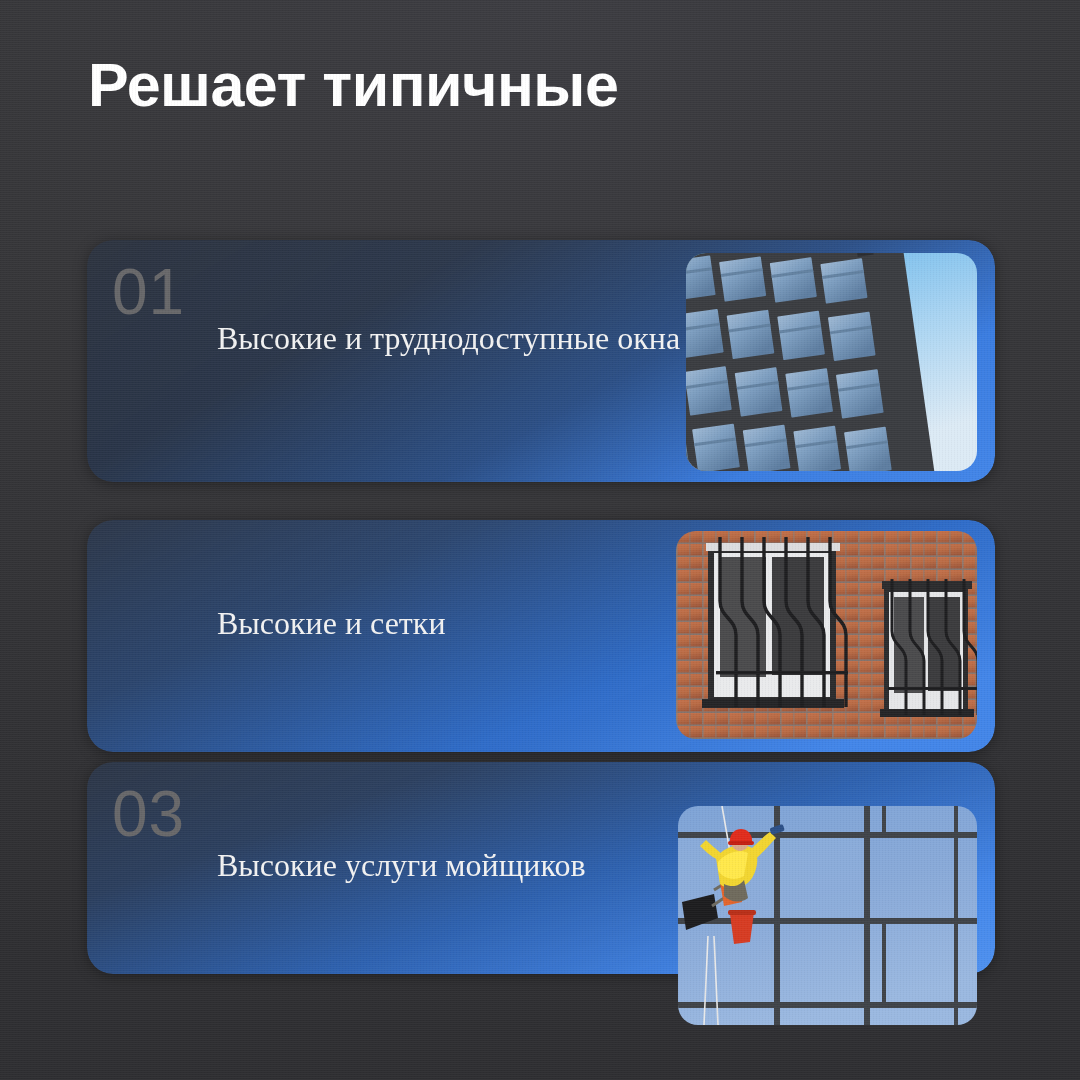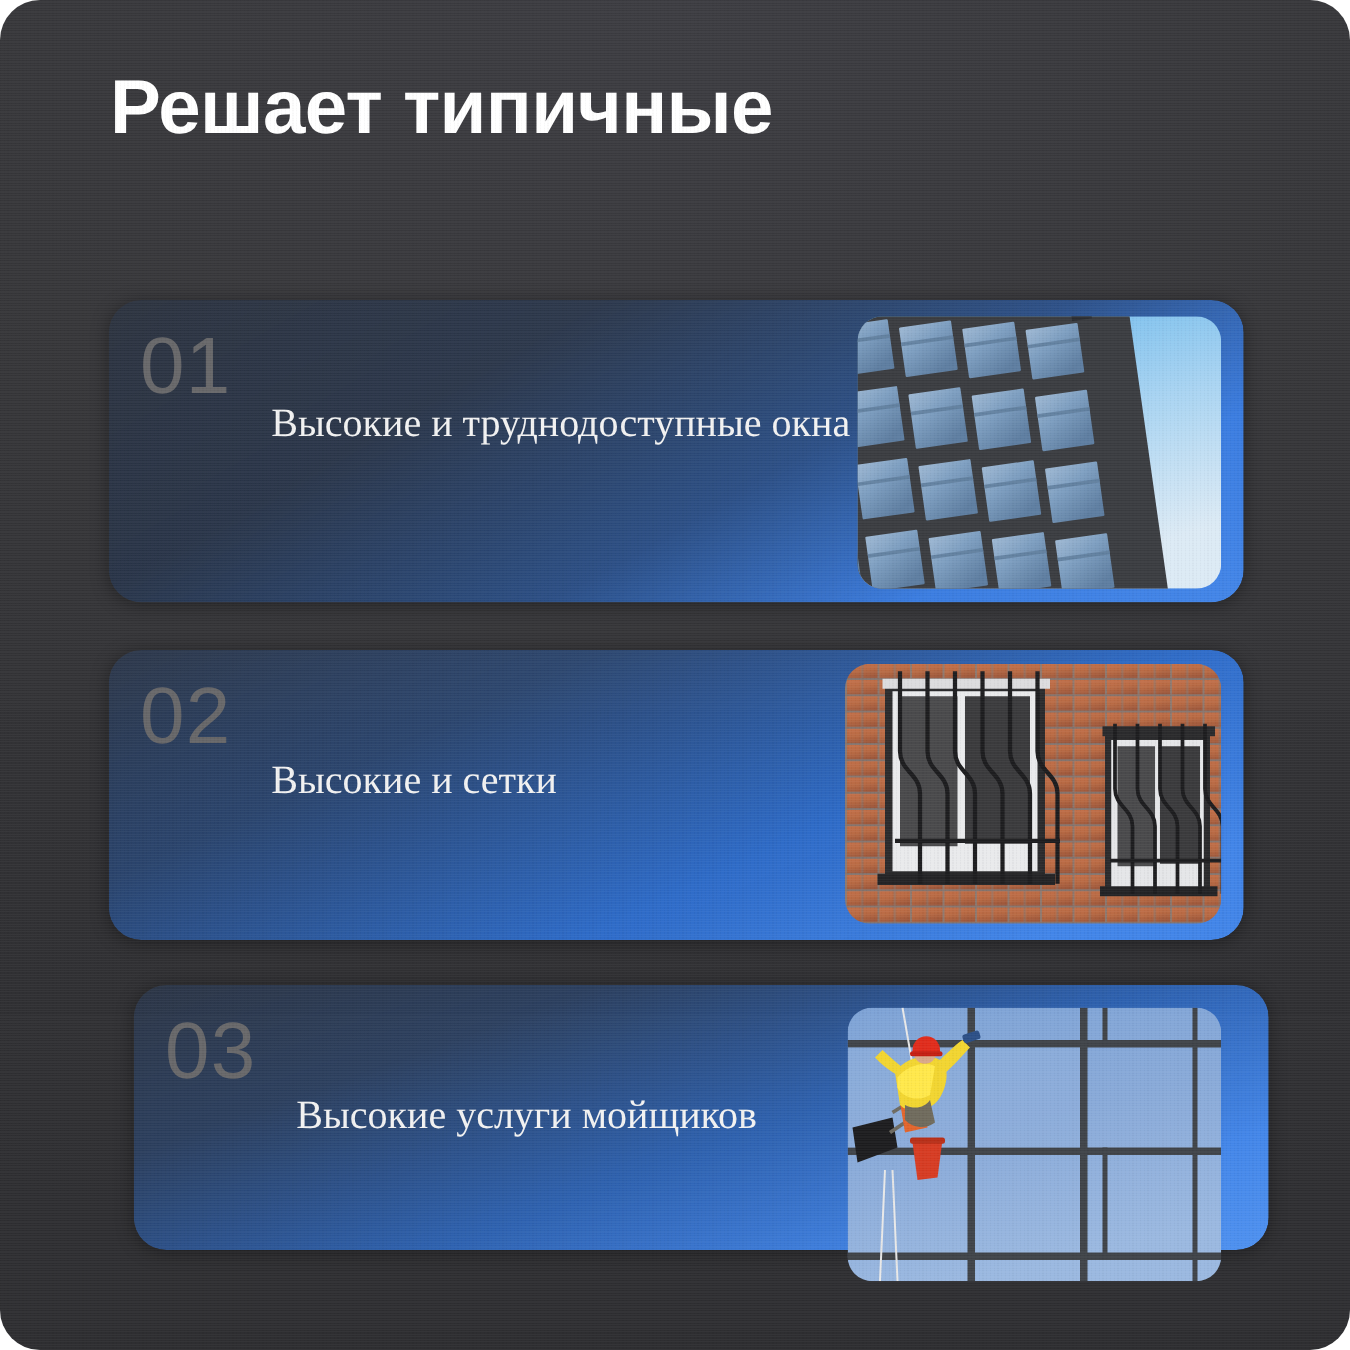--- a/index.html
+++ b/index.html
@@ -9,21 +9,20 @@
     font-family:"Liberation Sans", sans-serif;
     overflow:hidden;
   }
 
   #slide{
     position:relative;
     width:1080px; height:1080px;
     background:
       radial-gradient(130% 95% at 50% 0%, #3c3c41 0%, #363639 42%, #2e2e31 100%);
     overflow:hidden;
-    border-radius:32px;
   }
   
   #slide::after{
     content:"";
     position:absolute; inset:0;
     pointer-events:none;
     opacity:.05;
     background-image:
       repeating-linear-gradient(0deg, rgba(255,255,255,.6) 0 1px, transparent 1px 2px),
       repeating-linear-gradient(90deg, rgba(0,0,0,.6) 0 1px, transparent 1px 3px);
@@ -71,21 +70,21 @@
       linear-gradient(#0000,#0000) padding-box,
       linear-gradient(155deg,
         rgba(47,111,208,.16) 0%,
         rgba(47,111,208,.40) 28%,
         rgba(47,111,208,.95) 62%,
         rgba(66,133,232,1) 88%,
         rgba(66,133,232,1) 100%) border-box;
   }
   #card1{ top:240px; height:242px; }
   #card2{ top:520px; height:232px; }
-  #card3{ top:788px; height:212px;margin-left:20px; }
+  #card3{ top:762px; height:212px; }
 
   #card1 .ring{
     background:
       linear-gradient(#0000,#0000) padding-box,
       linear-gradient(150deg,
         rgba(47,111,208,.10) 0%,
         rgba(47,111,208,.18) 30%,
         rgba(47,111,208,.55) 58%,
         rgba(58,124,224,1) 80%,
         rgba(66,133,232,1) 100%) border-box;
@@ -224,21 +223,20 @@
             <rect x="98" y="190" width="42" height="3"></rect>
             <rect x="148" y="198" width="42" height="3"></rect>
           </g>
         </g>
       </g>
     </svg>
   </div>
 
   <div class="card" id="card2">
     <div class="ring"></div>
-    <div class="num">02</div>
     <div class="label">Высокие и сетки</div>
   </div>
 
   <div class="photo" id="photo2">
     <svg viewBox="0 0 301 208" preserveAspectRatio="xMidYMid slice">
       <defs>
         <linearGradient id="brick2" x1="0" y1="0" x2="0.3" y2="1">
           <stop offset="0%" stop-color="#c4714a"></stop>
           <stop offset="50%" stop-color="#b86a44"></stop>
           <stop offset="100%" stop-color="#9c563a"></stop>

